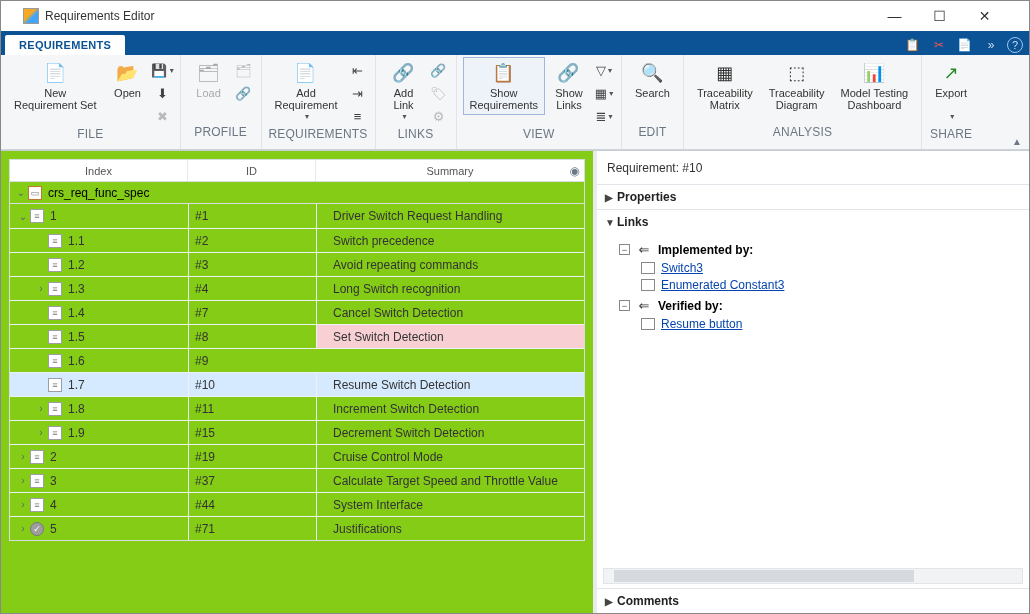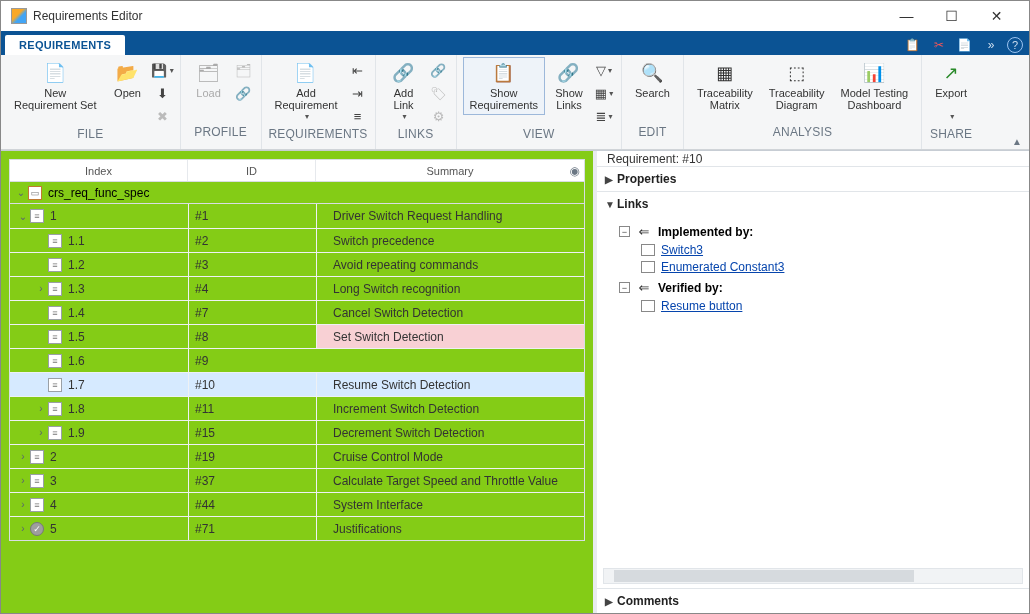--- a/index.html
+++ b/index.html
@@ -1,19 +1,19 @@
 <!DOCTYPE html>
 <html><head>
 <meta charset="utf-8">
 <style>
 * { margin: 0; padding: 0; box-sizing: border-box; font-family: "Segoe UI", Arial, sans-serif; }
 body { width: 1030px; height: 614px; background: #fff; border: 1px solid #888; display: flex; flex-direction: column; overflow: hidden; }
 
 
-.titlebar { height: 30px; background: #fff; display: flex; align-items: center; padding: 0 10px; font-size: 12px; color: #333; text-align: center; }
+.titlebar { height: 30px; background: #fff; display: flex; align-items: center; padding: 0 22px; font-size: 12px; color: #333; text-align: center; }
 .titlebar .app-icon { width: 16px; height: 16px; margin-right: 6px; background: linear-gradient(135deg,#f9a825 40%,#42a5f5 60%); border: 1px solid #999; }
 .titlebar .spacer { flex: 1; }
 .titlebar .wbtn { width: 45px; height: 28px; display: flex; align-items: center; justify-content: center; color: #333; font-size: 14px; }
 
 
 .tabstrip { height: 24px; background: #0b5394; display: flex; align-items: flex-end; padding-left: 4px; }
 .tabstrip .tab { background: #fff; color: #0b5394; font-size: 11px; font-weight: 600; padding: 4px 14px; border-radius: 2px 2px 0 0; letter-spacing: .3px; }
 .tabstrip .right-icons { margin-left: auto; display: flex; align-items: center; gap: 6px; padding-right: 6px; color: #cde; font-size: 12px; }
 .tabstrip .ric { width: 20px; height: 20px; display: flex; align-items: center; justify-content: center; }
 
@@ -51,21 +51,21 @@
 .trow .c3 { border-left: 1px solid #eef1f4; display: flex; align-items: center; padding-left: 16px; flex: 1; }
 .exp { width: 14px; display: flex; align-items: center; justify-content: center; color: #5a6470; font-size: 10px; }
 .ricon { width: 14px; height: 14px; border: 1px solid #9aa0a6; margin-right: 6px; background: #fff; display:flex;align-items:center;justify-content:center;font-size:9px;color:#777; }
 .trow.highlight-red .c3 { background: #f8d0d4; }
 .trow.selected { background: #d6eaff; }
 .trow.selected .c1, .trow.selected .c2, .trow.selected .c3 { background: #d6eaff; }
 .file-row { display: flex; align-items: center; height: 22px; border: 1px solid #d8dde3; border-top: none; font-size: 12px; padding-left: 4px; }
 .file-row .ricon { border-color:#c07830; }
 
 
-.rp-header { height: 16px; border-bottom: 1px solid #e1e5e9; padding: 0 10px; display: flex; align-items: center; font-size: 12px; color: #333; }
+.rp-header { height: 34px; border-bottom: 1px solid #e1e5e9; padding: 0 10px; display: flex; align-items: center; font-size: 12px; color: #333; }
 .rp-sec { border-bottom: 1px solid #e1e5e9; }
 .rp-sec .hdr { height: 24px; display: flex; align-items: center; padding: 0 8px; font-size: 12px; font-weight: 700; color: #222; cursor: default; }
 .rp-sec .hdr .arw { width: 12px; font-size: 10px; color: #444; }
 .rp-body { padding: 8px 10px 12px 22px; font-size: 12px; }
 .link-group { margin-bottom: 6px; }
 .lk-row { display: flex; align-items: center; gap: 6px; margin-bottom: 4px; }
 .lk-row .sq { width: 11px; height: 11px; border: 1px solid #888; font-size: 9px; display:flex;align-items:center;justify-content:center;color:#444; }
 .lk-row .arrow-ico { width: 16px; display:flex; justify-content:center; font-size: 13px; color:#333; }
 .lk-row .grp-title { font-weight: 700; }
 .lk-item { display: flex; align-items: center; gap: 6px; margin-left: 22px; margin-bottom: 3px; }

